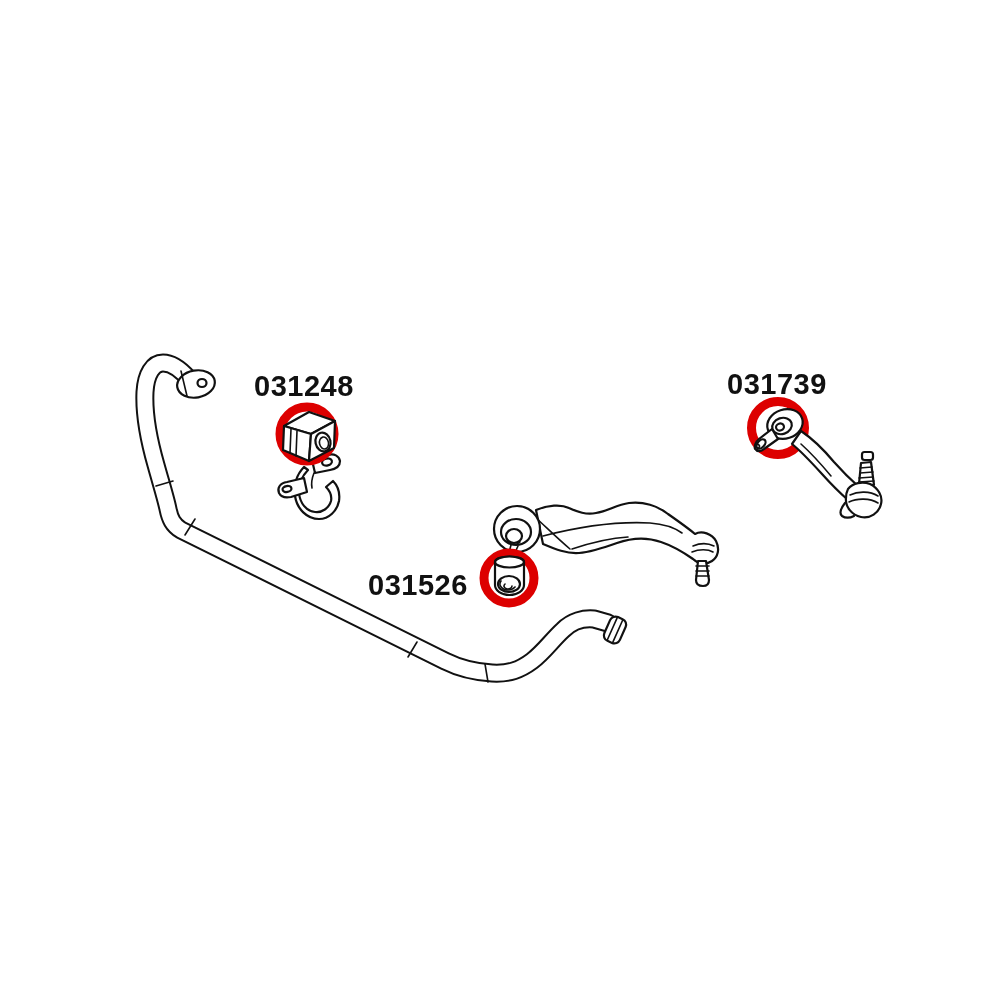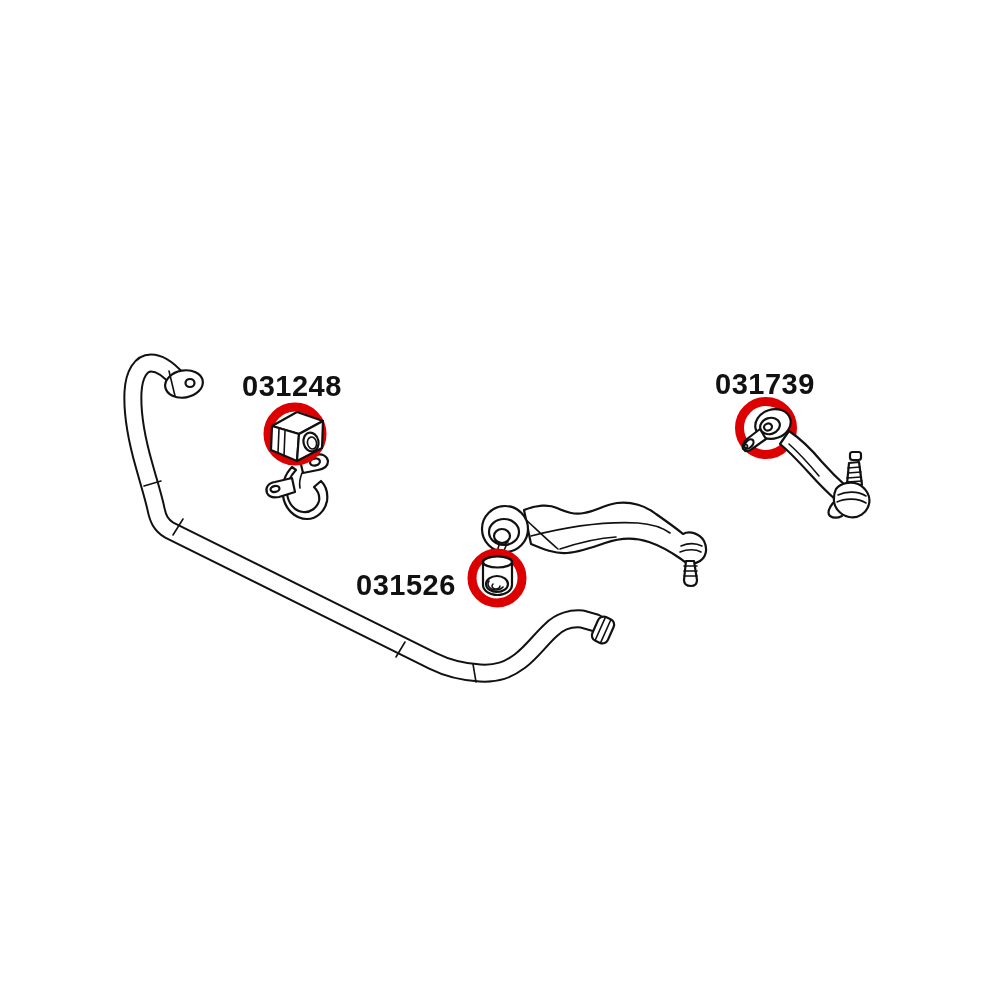--- a/index.html
+++ b/index.html
@@ -1,19 +1,20 @@
 <!DOCTYPE html>
 <html style="--background: #ffffff; --line: #111111; --highlight: #dd0000;"><head>
 <meta charset="utf-8">
 <style>
   html,body{margin:0;padding:0;background:#fff;}
   .canvas{
     width:976px;height:1000px;background:var(--background,#ffffff);
     position:relative;overflow:hidden;
     font-family:"Liberation Sans",sans-serif;
+    margin-left:12px;
   }
   svg{display:block}
   .ring{fill:none;stroke:var(--highlight,#dd0000);stroke-width:9;}
   .wh{fill:#ffffff;stroke:var(--line,#111111);stroke-width:2.2;stroke-linejoin:round;stroke-linecap:round;}
   .ln{fill:none;stroke:var(--line,#111111);stroke-width:2.2;stroke-linejoin:round;stroke-linecap:round;}
   .thin{fill:none;stroke:var(--line,#111111);stroke-width:1.6;stroke-linecap:round;}
   .bar-casing{fill:none;stroke:var(--line,#111111);stroke-width:19;stroke-linecap:round;stroke-linejoin:round;}
   .bar-core{fill:none;stroke:#ffffff;stroke-width:15;stroke-linecap:round;stroke-linejoin:round;}
   .lbl{font-family:"Liberation Sans",sans-serif;font-weight:700;font-size:29px;
        letter-spacing:.5px;fill:var(--line,#111111);text-anchor:middle;}

